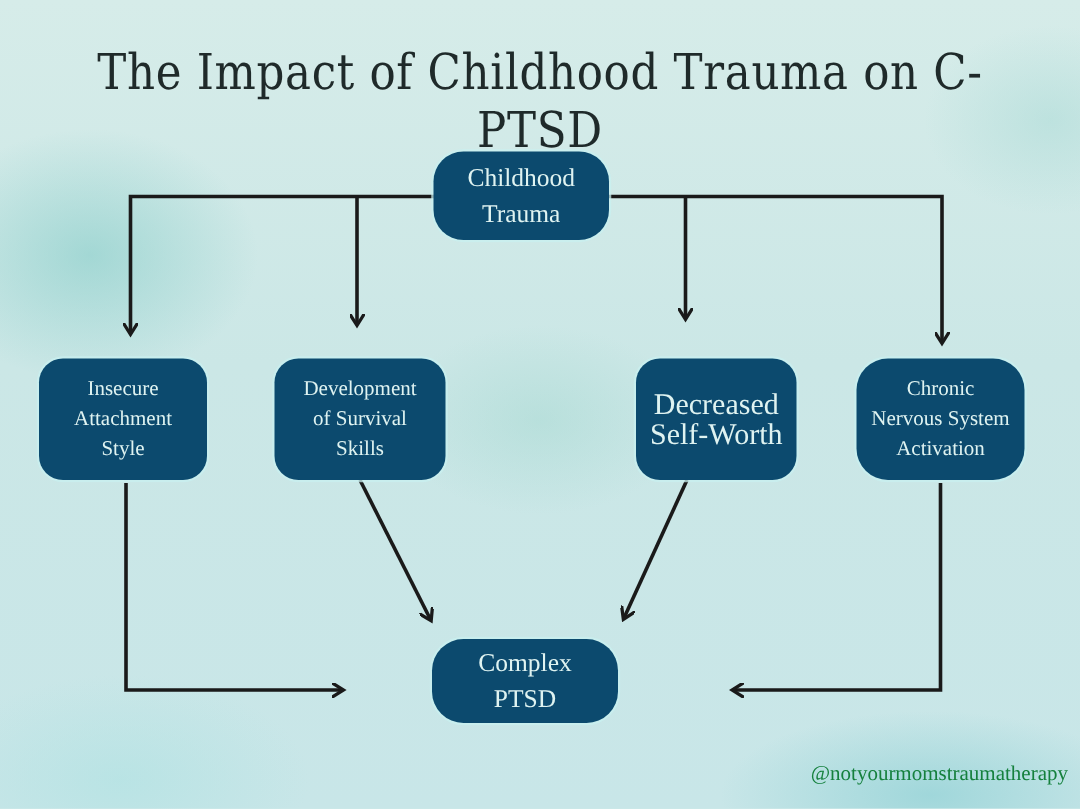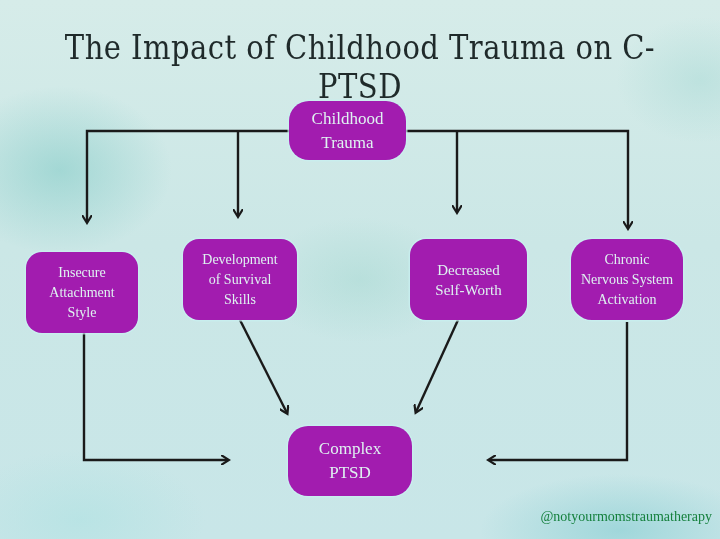--- a/index.html
+++ b/index.html
@@ -19,21 +19,21 @@
         linear-gradient(180deg, #d6ece9 0%, #cbe7e6 45%, #c8e6e8 100%);
     }
     .title {
       position: absolute; left: 0; top: 28px; width: 720px; text-align: center;
       font-size: 33px; color: #1f2a2a; letter-spacing: 0.5px;
       font-family: "DejaVu Serif", serif; font-weight: normal;
       transform: scaleX(0.88);
     }
     svg.lines { position: absolute; left: 0; top: 0; }
     .node {
-      position: absolute; background: #a21caf; color: #dff3f1;
+      position: absolute; background: #0c4a6e; color: #dff3f1;
       border-radius: 16px; display: flex; align-items: center; justify-content: center;
       text-align: center; font-size: 14px; line-height: 20px;
       box-shadow: 0 0 0 1.5px rgba(200,240,240,0.75);
       font-family: "Liberation Serif", serif;
       white-space: pre-line;
     }
     .node.big { font-size: 17px; line-height: 24px; border-radius: 20px; }
     .watermark {
       position: absolute; right: 8px; top: 509px; font-size: 14px; color: #15803d;
       font-family: "Liberation Serif", serif;
@@ -62,31 +62,31 @@
     <polyline points="84,322 84,460 228,460" marker-end="url(#ah)"></polyline>
     <line x1="240" y1="320" x2="287" y2="413" marker-end="url(#ah)"></line>
     <line x1="458" y1="320" x2="416" y2="412" marker-end="url(#ah)"></line>
     <polyline points="627,322 627,460 489,460" marker-end="url(#ah)"></polyline>
   </g>
 </svg>
 
 <div class="node big" style="left:289px; top:101px; width:117px; height:59px;">Childhood
 Trauma</div>
 
-<div class="node" style="left:26px; top:252px; width:112px; height:81px;">Insecure
+<div class="node" style="left:26px; top:239px; width:112px; height:81px;">Insecure
 Attachment
 Style</div>
 
 <div class="node" style="left:183px; top:239px; width:114px; height:81px;">Development
 of Survival
 Skills</div>
 
-<div class="node" style="left:410px; top:239px; width:117px; height:81px; font-size:15px;">Decreased
+<div class="node" style="left:424px; top:239px; width:107px; height:81px; font-size:20px;">Decreased
 Self-Worth</div>
 
 <div class="node" style="left:571px; top:239px; width:112px; height:81px;border-radius:21px;">Chronic
 Nervous System
 Activation</div>
 
-<div class="node big" style="left:288px; top:426px; width:124px; height:70px;">Complex
+<div class="node big" style="left:288px; top:426px; width:124px; height:56px;border-radius:21px;">Complex
 PTSD</div>
 
 <div class="watermark">@notyourmomstraumatherapy</div>
 
 </body></html>

